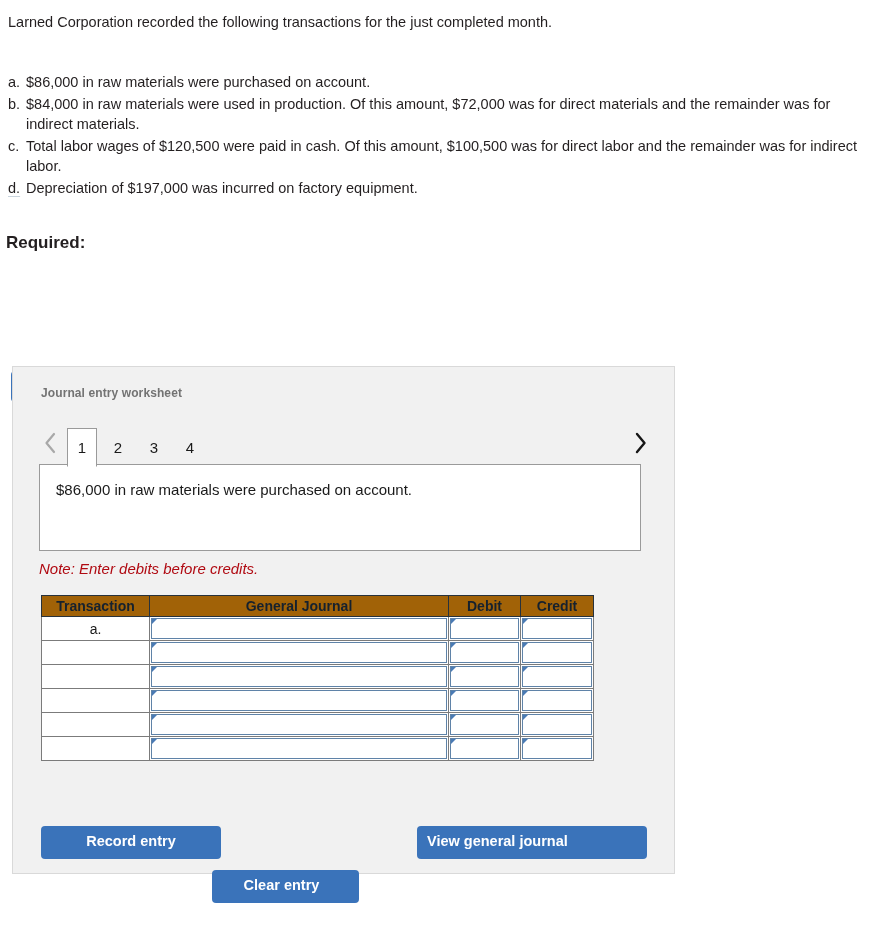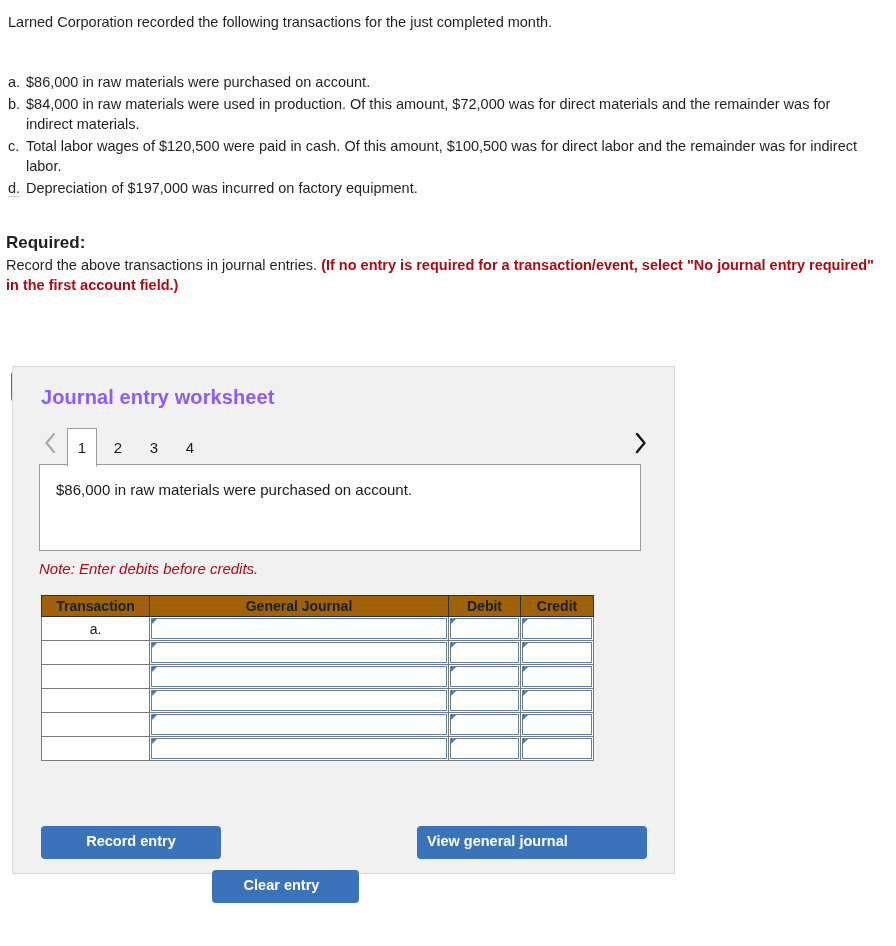--- a/index.html
+++ b/index.html
@@ -112,23 +112,23 @@
     top: 366px;
     width: 663px;
     height: 508px;
     background: #f1f1f1;
     border: 1px solid #d9d9d9;
   }
   .panel-title {
     position: absolute;
     left: 28px;
     top: 19px;
-    font-size: 20px;
+    font-size: 12px;
     font-weight: bold;
-    color: #8b5cf6;
+    color: #737373;
     letter-spacing: .1px;
   }
 
   
   .tabstrip {
     position: absolute;
     left: 26px;
     top: 56px;
     width: 612px;
     height: 42px;
@@ -319,21 +319,20 @@
 
   <div class="txn-item">
     <span class="txn-marker underlined">d.</span>
     <span class="txn-text">Depreciation of $197,000 was incurred on factory equipment.</span>
   </div>
 
 </div>
 
 <div class="required-wrap">
   <div class="required-label">Required:</div>
-  <div class="required-body"><span>Record the above transactions in journal entries. </span><span class="required-emph">(If no entry is required for a transaction/event, select "No journal entry required" in the first account field.)</span></div>
 </div>
 
 <button class="btn btn-view-txn">View transaction list</button>
 
 <div class="panel">
 
   <div class="panel-title">Journal entry worksheet</div>
 
   <div class="tabstrip">
 

